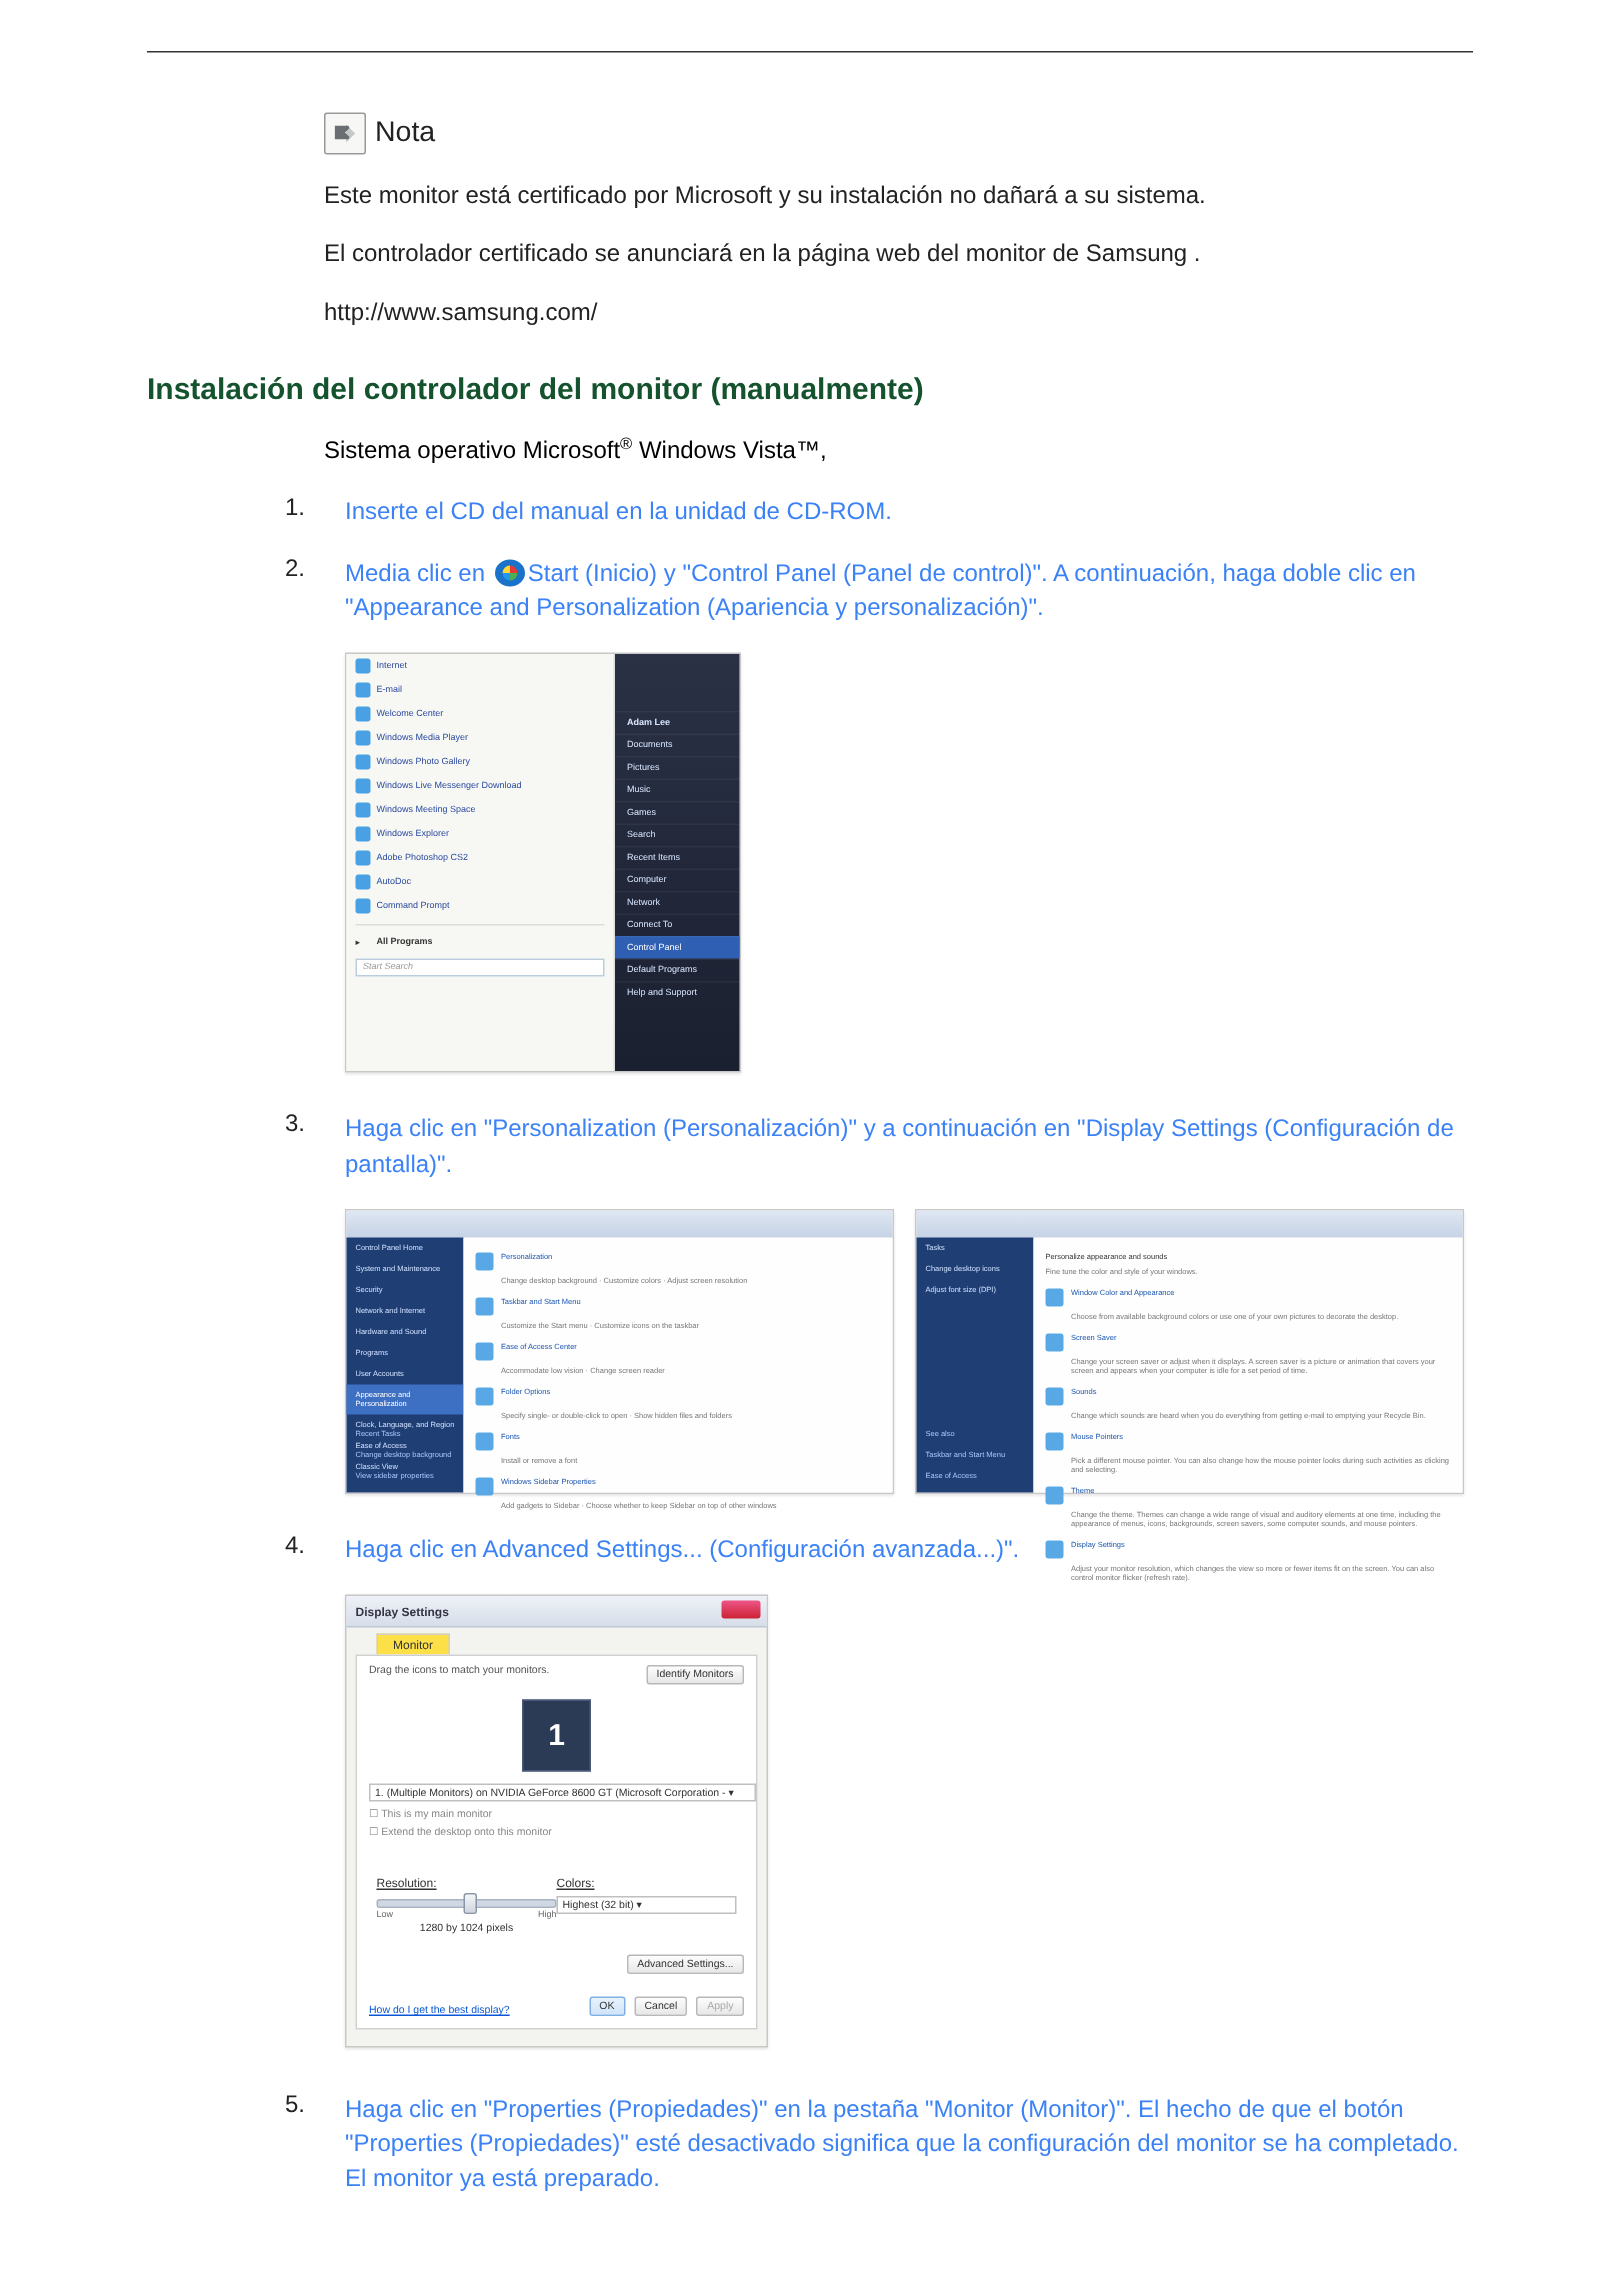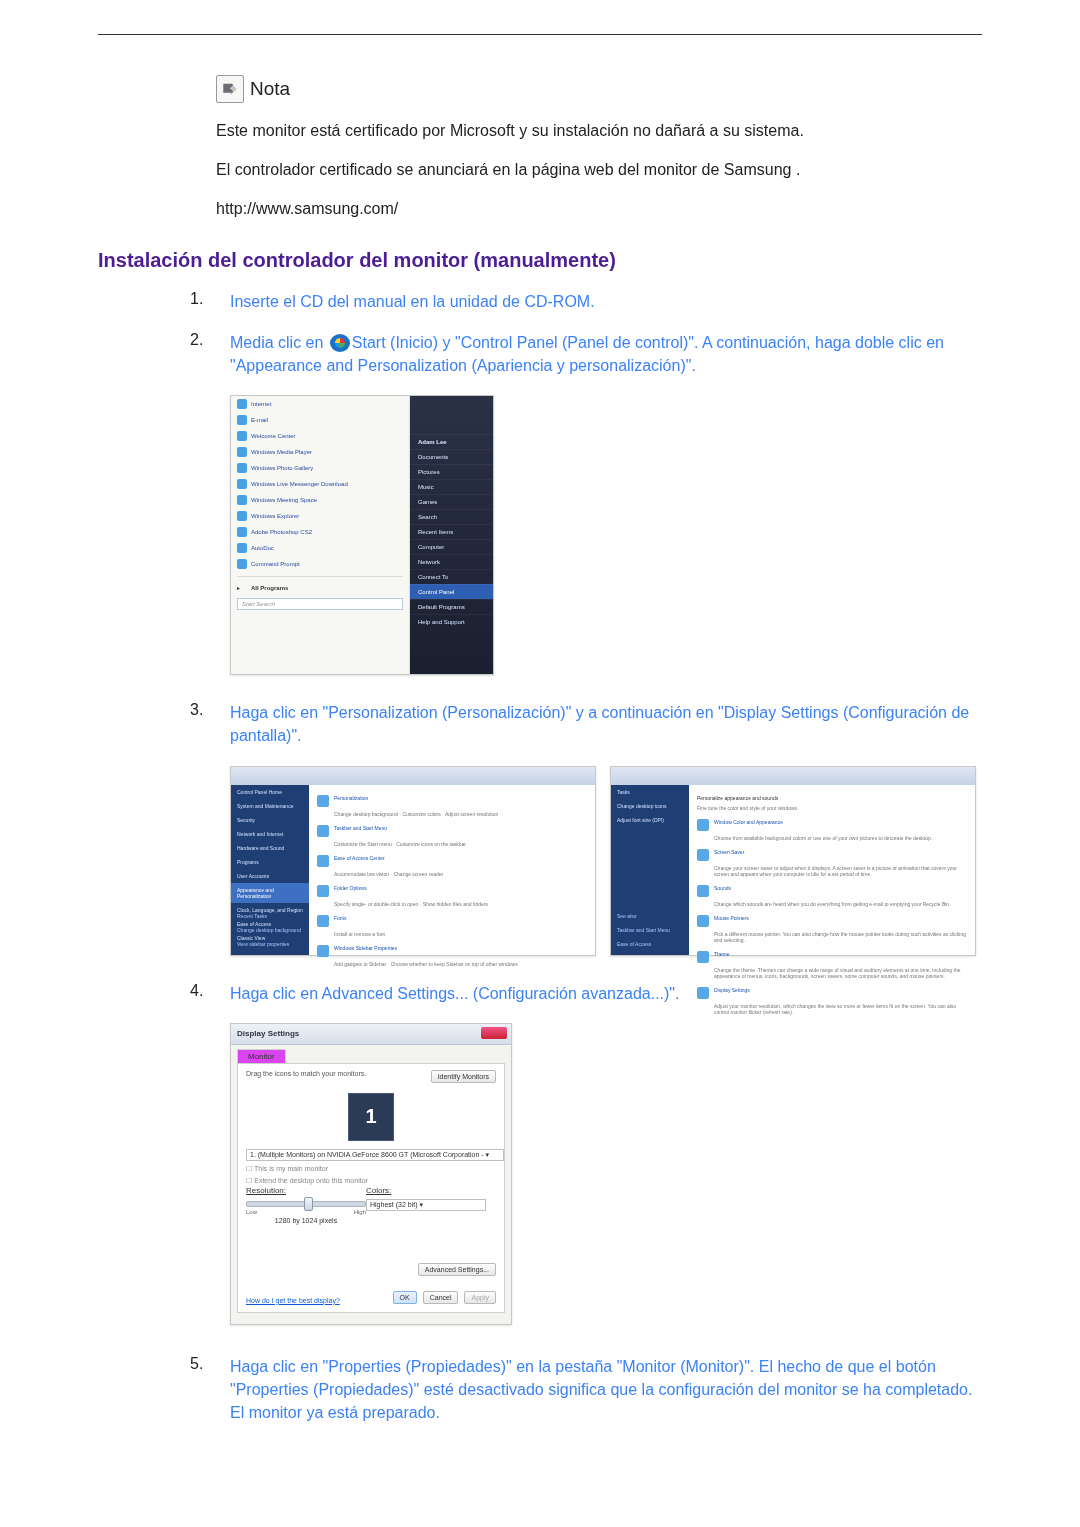--- a/index.html
+++ b/index.html
@@ -52,21 +52,21 @@
   }
   .body-p {
     font-size: 16px;
     line-height: 1.45;
     margin: 0 0 16px 0;
     color: #222;
   }
   .section-h2 {
     font-size: 20px;
     font-weight: bold;
-    color: #4c1d95;
+    color: #14532d;
     margin: 28px 0 18px 0;
   }
   .sub-line {
     margin-left: 118px;
     font-size: 16px;
     margin-bottom: 20px;
   }
   .superscript { vertical-align: super; font-size: 11px; }
   ol.steps {
     list-style: none;
@@ -145,28 +145,28 @@
   .cp-left .li.hl { background:#3d6fc3; color:#fff;}
   .cp-main { position:absolute; left:78px; top:18px; right:0; bottom:0; background:#fefefe; padding:6px 8px;}
   .cp-item { display:flex; gap:5px; padding:4px 0; color:#1a55b0;}
   .cp-item .ci { width:12px; height:12px; background:#58a8e6; border-radius:2px; flex-shrink:0;}
   .cp-sub { color:#777; margin-left:17px; padding-bottom:4px;}
   .cp-head { color:#333; padding:4px 0; }
 
   .shot-4 { width: 280px; height: 300px; margin: 6px 0 30px 132px; border:1px solid #c8c8c8; box-shadow:0 1px 2px rgba(0,0,0,0.12); background:#f3f3f0; position:relative; font-size:8px; color:#333;}
   .ds-title { height:20px; background:linear-gradient(#eef2f7,#d7deea); border-bottom:1px solid #c0c8d5; display:flex; align-items:center; padding:0 6px; font-weight:bold; color:#334; position:relative;}
   .ds-close { position:absolute; right:4px; top:3px; width:26px; height:12px; background:linear-gradient(#e58 , #c23); border-radius:2px;}
-  .ds-tab { margin:4px 6px 0 6px; background:#d946ef; border:1px solid #cfcfcf; border-bottom:none; display:inline-block; padding:2px 10px; font-size:8px;}
+  .ds-tab { margin:4px 6px 0 20px; background:#fde047; border:1px solid #cfcfcf; border-bottom:none; display:inline-block; padding:2px 10px; font-size:8px;}
   .ds-body { margin:0 6px 6px 6px; background:#fff; border:1px solid #cfcfcf; padding:6px 8px; height: calc(100% - 50px); box-sizing:border-box; position:relative;}
   .ds-drag { font-size:7px; color:#555;}
   .ds-btn { position:absolute; border:1px solid #b8b8b8; background:linear-gradient(#fdfdfd,#e7e7e7); padding:2px 6px; border-radius:2px; font-size:7px;}
   .ds-preview { margin:10px auto 6px auto; width:44px; height:46px; background:#2b3a55; color:#fff; font-size:20px; display:flex; align-items:center; justify-content:center; font-weight:bold; border:1px solid #4a5a78;}
   .ds-select { width:100%; border:1px solid #bfbfbf; background:#fff; padding:1px 3px; font-size:7px; margin-top:8px;}
   .ds-check { font-size:7px; color:#888; margin-top:4px;}
-  .ds-cols { display:flex; justify-content:flex-start; margin-top:1px;}
+  .ds-cols { display:flex; justify-content:center; margin-top:26px;}
   .ds-col { width:48%; }
   .ds-slider { height:4px; background:#cfd7e2; border:1px solid #a9b3c2; border-radius:2px; margin:6px 0 2px 0; position:relative;}
   .ds-thumb { position:absolute; top:-5px; left:48%; width:7px; height:12px; background:linear-gradient(#f4f6f8,#cfd6de); border:1px solid #8a97a8; border-radius:2px;}
   .ds-range { display:flex; justify-content:space-between; font-size:6px; color:#666;}
   .ds-combo { border:1px solid #bfbfbf; background:#fff; padding:1px 3px; font-size:7px; margin-top:4px;}
   .ds-link { color:#0a58d8; text-decoration:underline; position:absolute; left:8px; bottom:8px; font-size:7px;}
   .ds-foot { position:absolute; right:8px; bottom:8px; display:flex; gap:6px;}
   .ds-foot .ds-btn { position:static; }
   .ds-adv { position:absolute; right:8px; bottom:36px; }
 </style>
@@ -186,20 +186,23 @@
       </span>
       <span class="note-word">Nota</span>
     </div>
     <p class="body-p">Este monitor está certificado por Microsoft y su instalación no dañará a su sistema.</p>
     <p class="body-p">El controlador certificado se anunciará en la página web del monitor de Samsung .</p>
     <p class="body-p">http://www.samsung.com/</p>
   </div>
 
   <h2 class="section-h2">Instalación del controlador del monitor (manualmente)</h2>
 
+  <div class="sub-line">
+    <span>Sistema operativo Microsoft</span><span class="superscript">®</span><span> Windows Vista</span><span>™</span><span>,</span>
+  </div>
 
   <ol class="steps">
 
     <li>
       <span class="num">1.</span>
       <div class="step-body">Inserte el CD del manual en la unidad de CD-ROM.</div>
     </li>
 
     <li>
       <span class="num">2.</span>

